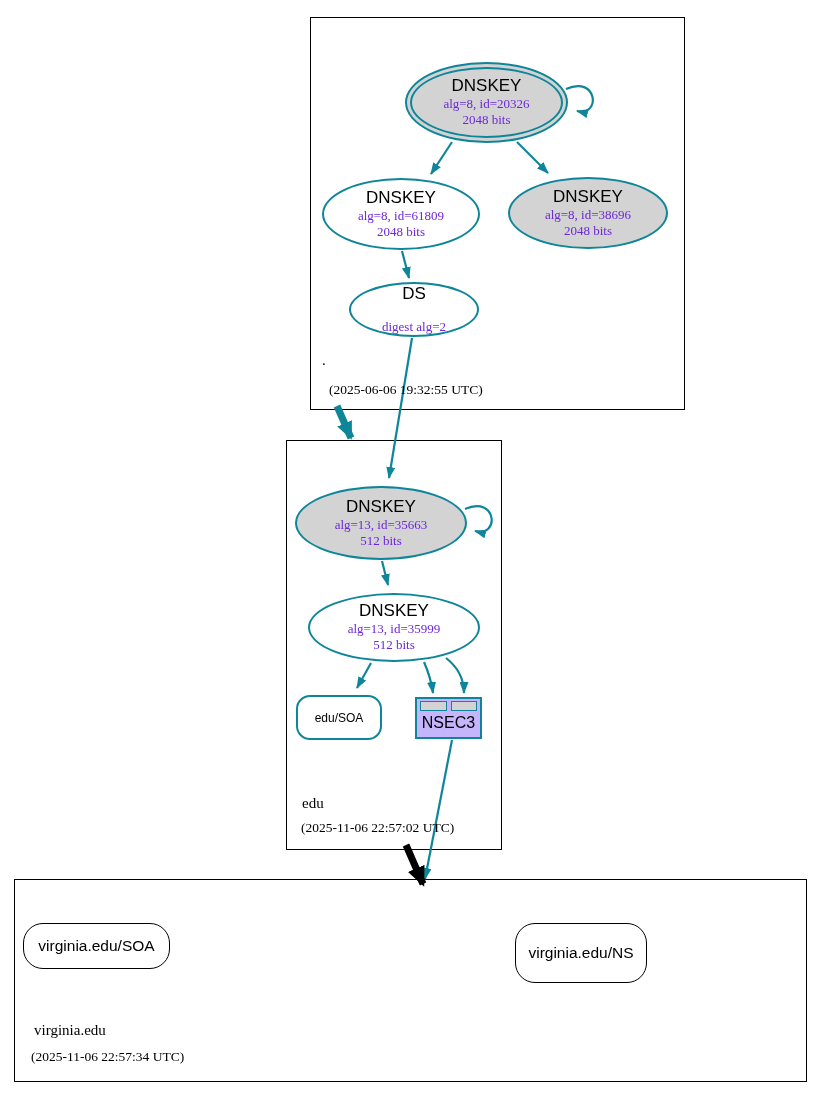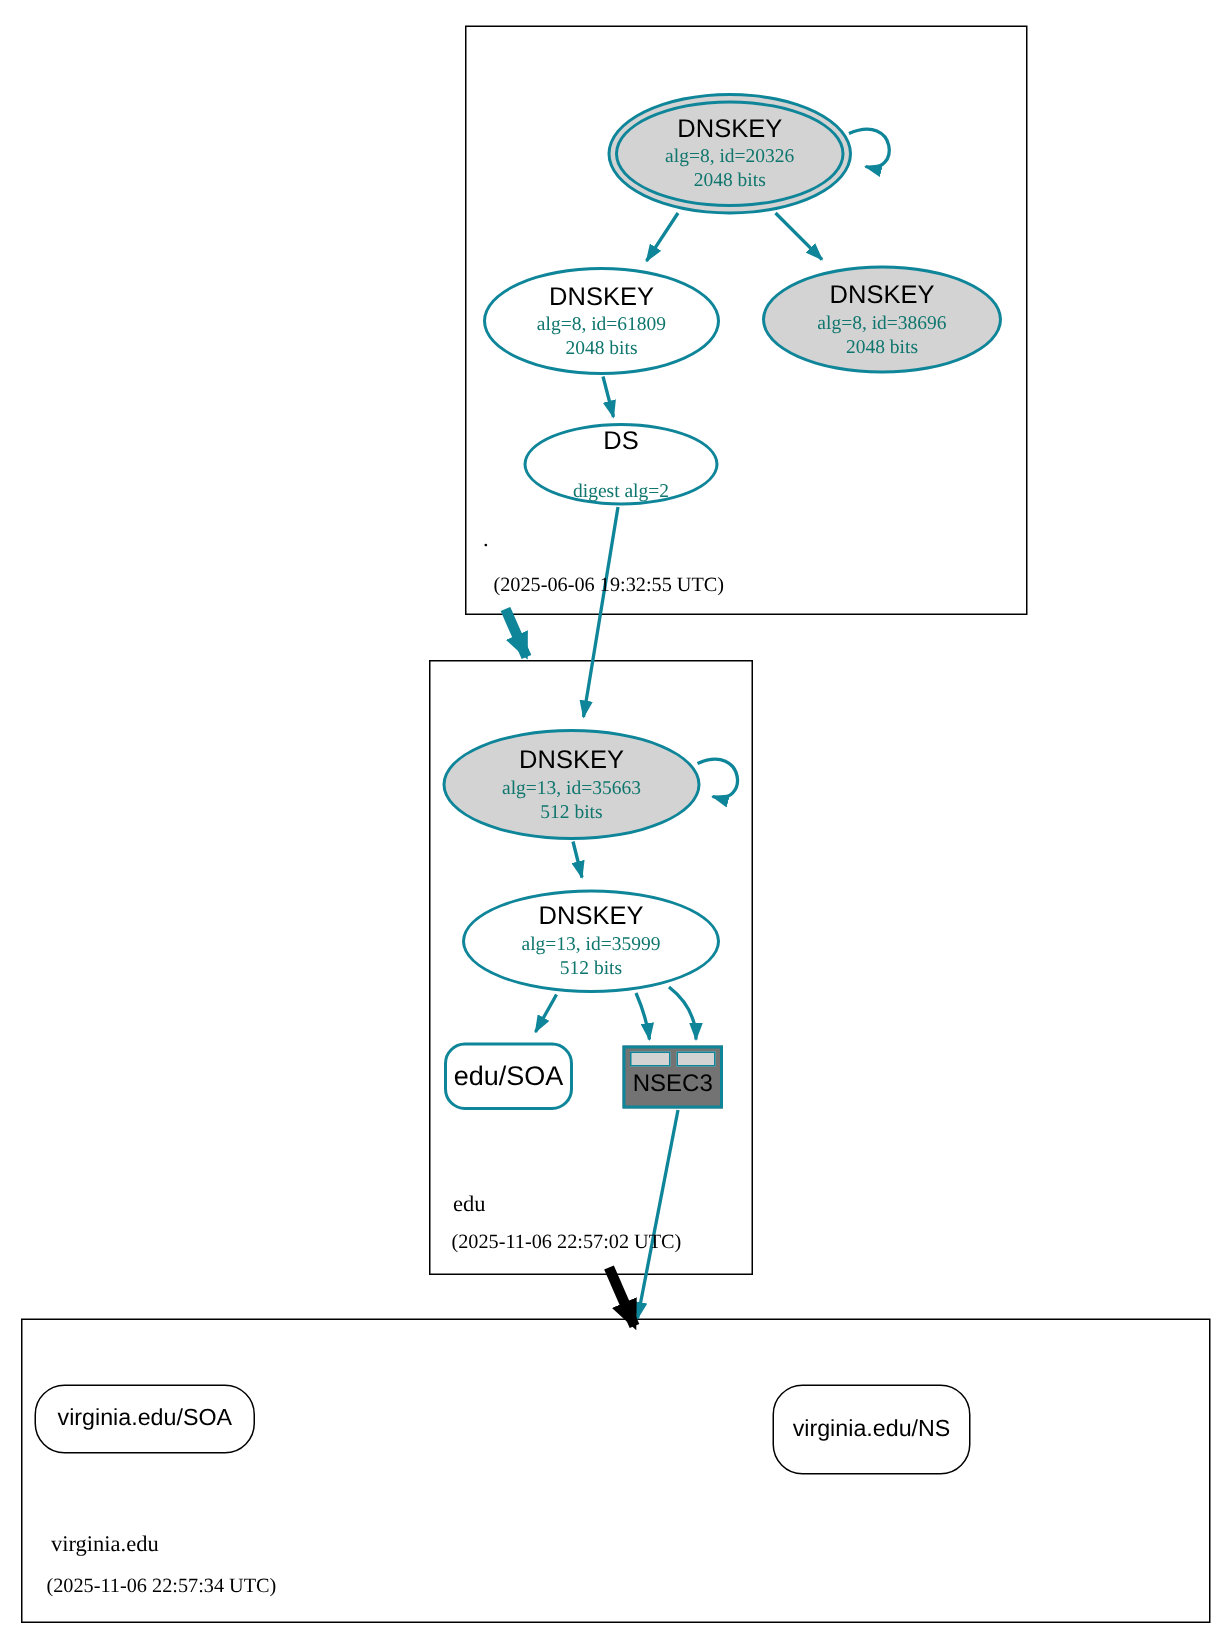--- a/index.html
+++ b/index.html
@@ -25,30 +25,30 @@
     display:flex;flex-direction:column;align-items:center;justify-content:center;
     text-align:center;box-sizing:border-box;
   }
   .ellipse.gray{background:#d3d3d3;}
   .ellipse .inner-ring{
     position:absolute;left:3px;right:3px;top:3px;bottom:3px;
     border:2px solid #0e8599;border-radius:50%;pointer-events:none;
   }
   .node-title{font-size:17px;color:#000;line-height:1.15;}
   .node-detail{
-    font-family:"Liberation Serif",serif;font-size:13px;color:#0f766e;line-height:1.25;
+    font-family:"Liberation Serif",serif;font-size:13px;color:#6d28d9;line-height:1.25;
   }
   .rrset{
     position:absolute;z-index:3;border:1.7px solid #000;border-radius:20px;
     background:#ffffff;display:flex;align-items:center;justify-content:center;
     font-size:15.5px;color:#000;box-sizing:border-box;white-space:nowrap;
   }
-  .rrset.teal{border:2.2px solid #0e8599;border-radius:14px;font-size:18px;}
+  .rrset.teal{border:2.2px solid #0e8599;border-radius:14px;font-size:12px;}
   .nsec3{
-    position:absolute;z-index:3;border:2.4px solid #0e8599;background:#737373;
+    position:absolute;z-index:3;border:2.4px solid #0e8599;background:#c4b5fd;
     box-sizing:border-box;
   }
   .nsec3-cells{display:flex;gap:4px;margin:2px 3px 0 3px;}
   .nsec3-cell{flex:1;height:8px;border:1.6px solid #0e8599;background:#d3d3d3;}
   .nsec3-label{
     text-align:center;font-size:16px;color:#000;line-height:1;margin-top:4px;
   }
 </style>
 </head>
 <body>

